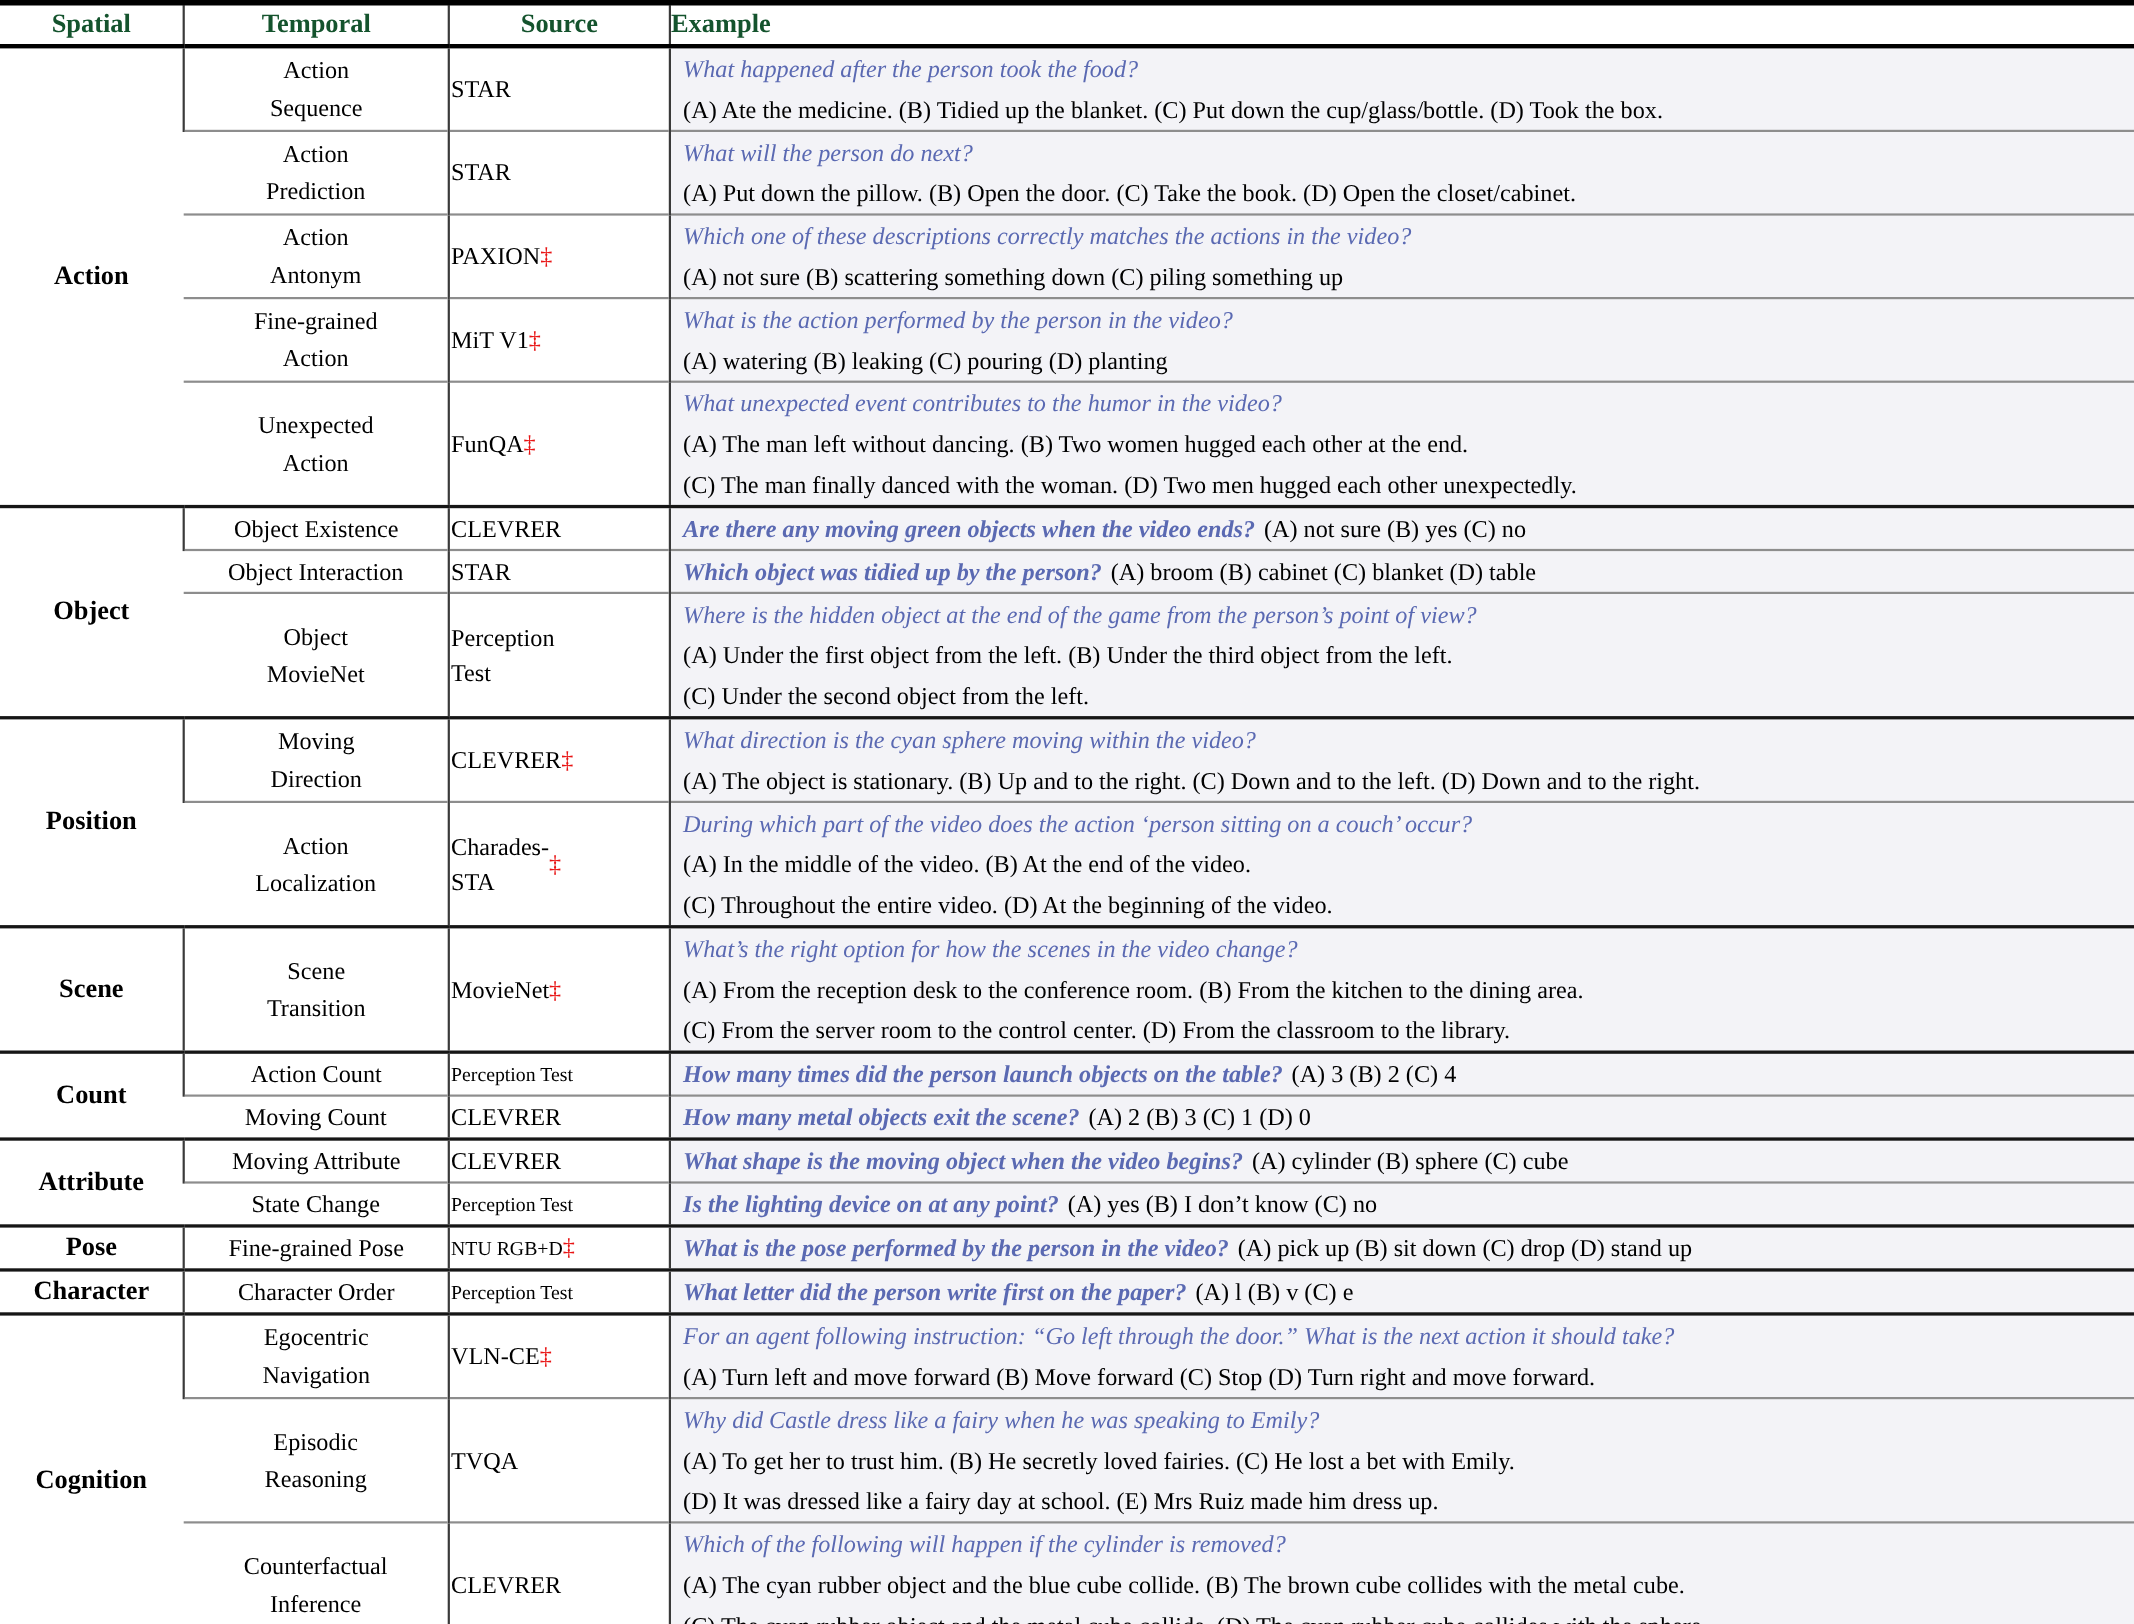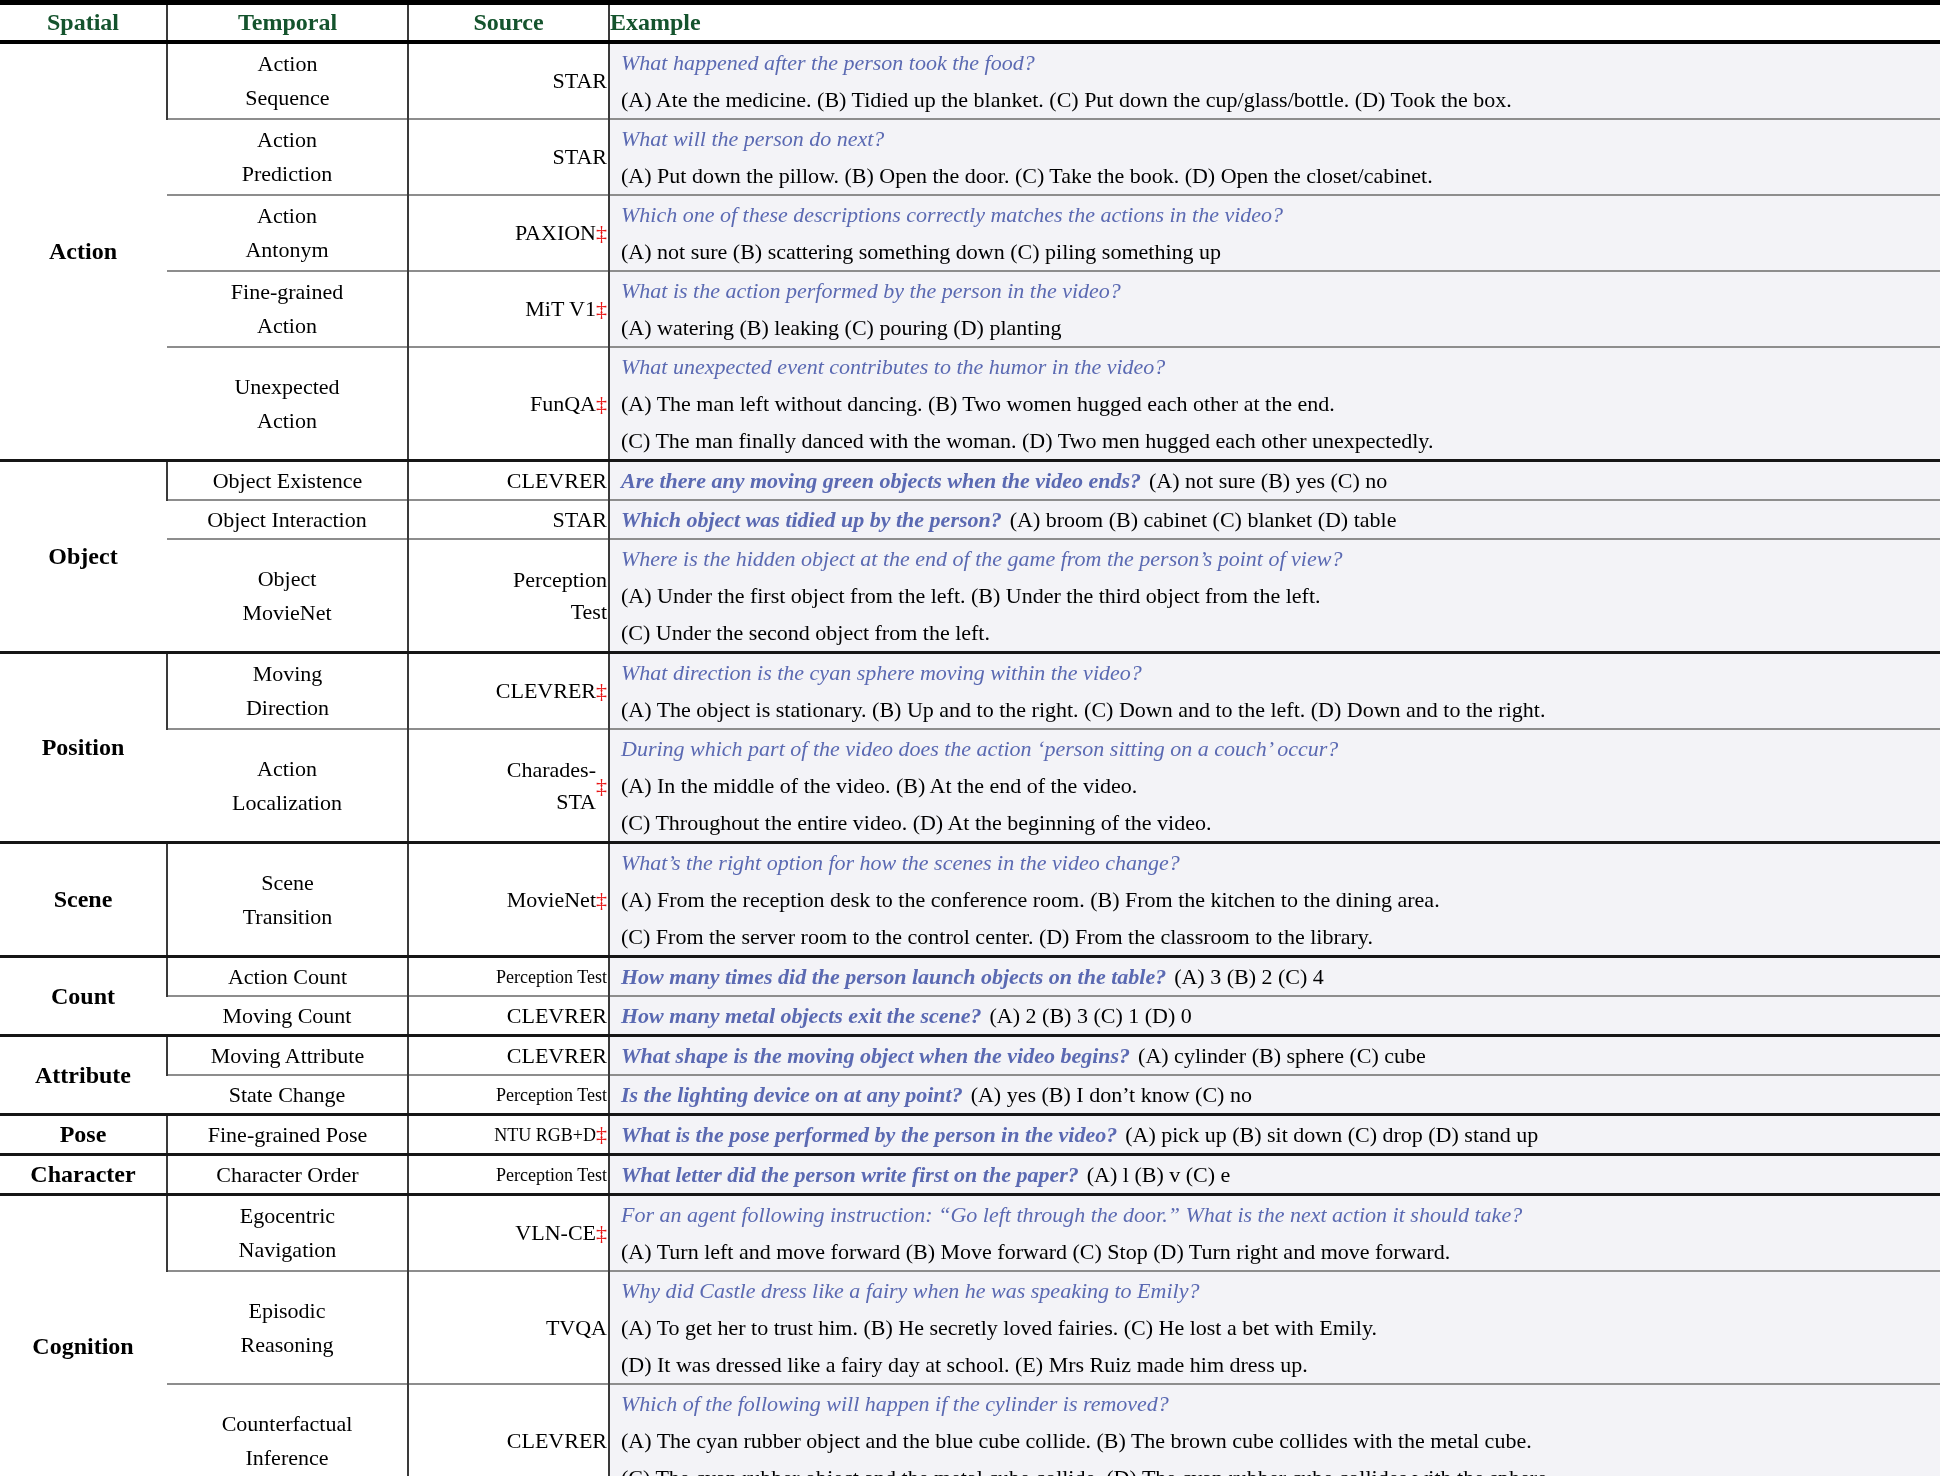--- a/index.html
+++ b/index.html
@@ -50,21 +50,21 @@
     background: #ffffff;
   }
   td.temporal-cell {
     text-align: center;
     font-size: 22px;
     line-height: 34px;
     color: #000;
     background: #ffffff;
   }
   td.source-cell {
-    text-align: right;
+    text-align: left;
     font-size: 22px;
     line-height: 32px;
     color: #000;
     background: #ffffff;
   }
   td.source-cell.small { font-size: 18px; }
   .src-flex {
     display: inline-flex;
     align-items: center;
   }

